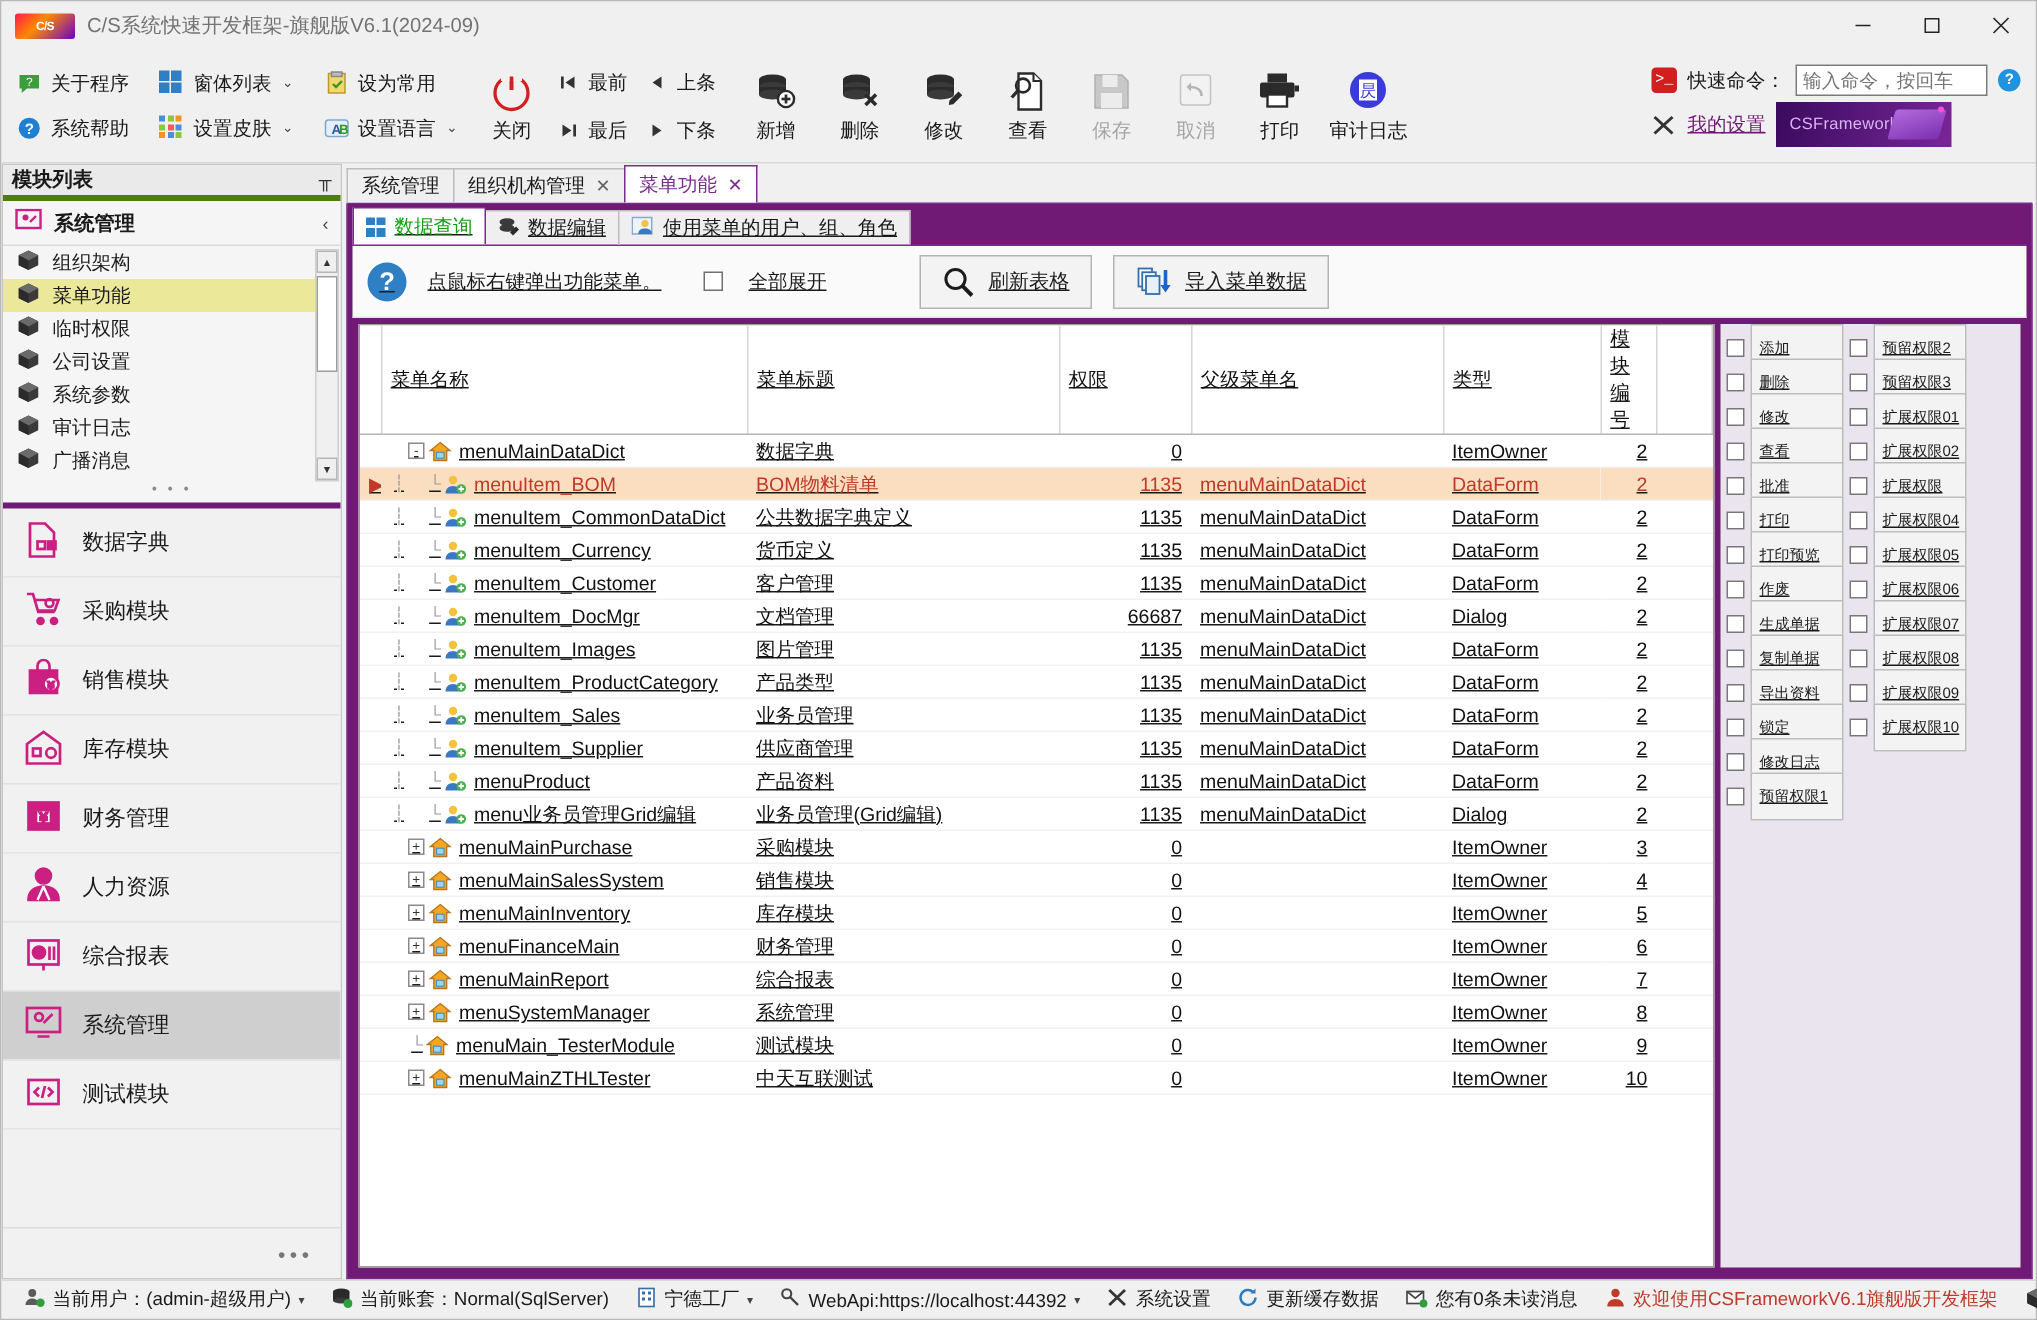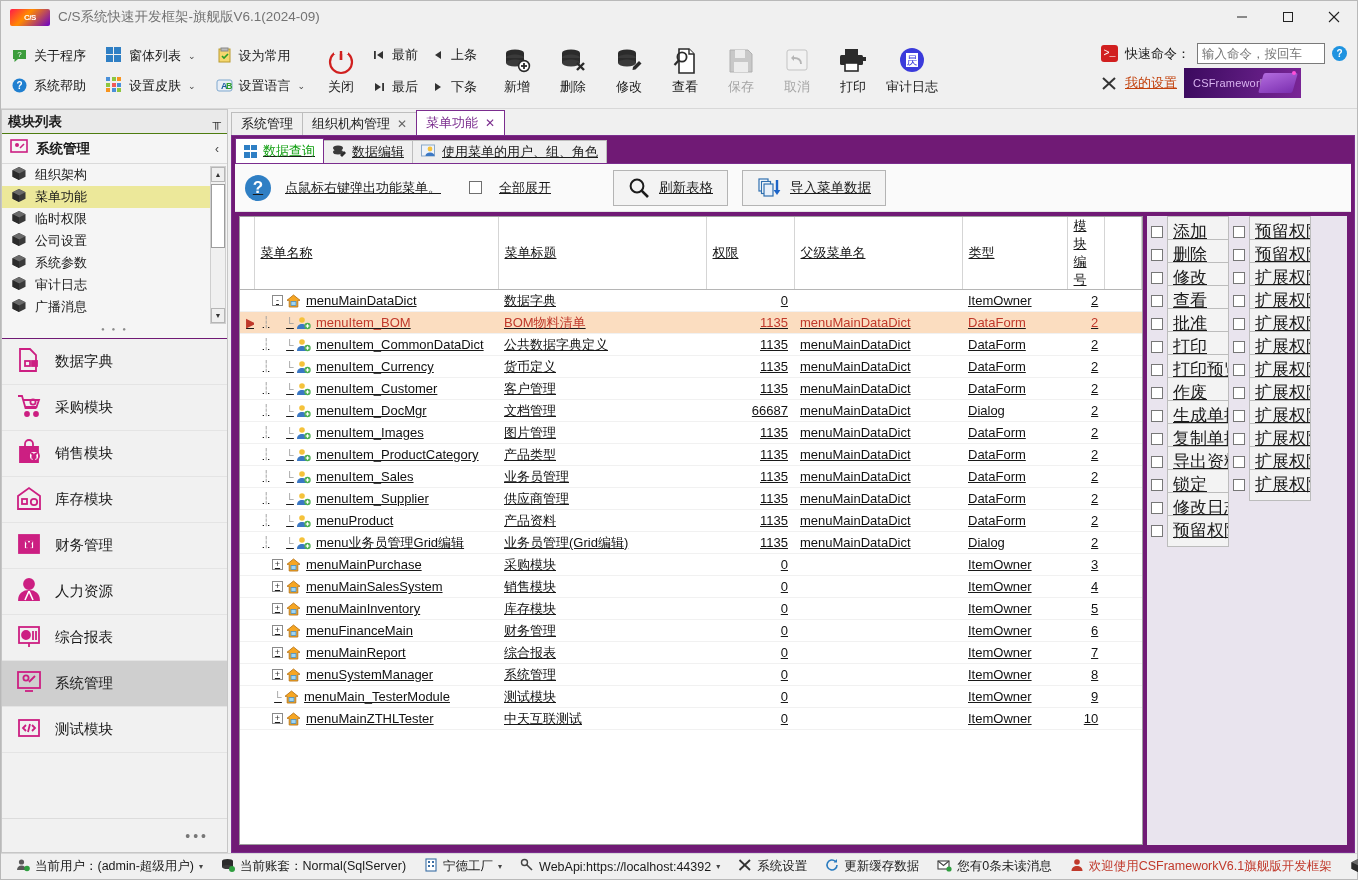--- a/index.html
+++ b/index.html
@@ -45,45 +45,45 @@
 
   .rib-right { margin-left:auto; display:flex; flex-direction:column; justify-content:center;
                padding-right:10px; gap:4px; }
   .qc-row { display:flex; align-items:center; gap:7px; }
   .qc-ico { width:17px;height:17px;background:#d11f1f;border-radius:3px;color:#fff;font-size:10px;
             line-height:17px;text-align:center;font-family:"Liberation Mono",monospace;}
   .qc-input { width:128px; height:21px; border:1px solid #7a7a7a; background:#fff; font-size:12.5px;
               padding:0 4px; color:#8e8e8e; outline:none; }
   .qc-help { width:15px;height:15px;border-radius:50%;background:#1f93e0;color:#fff;font-size:10px;
              line-height:15px;text-align:center;font-weight:bold;}
-  .mysettings { color:#c2410c; text-decoration:underline; font-size:13px; }
+  .mysettings { color:#701a75; text-decoration:underline; font-size:13px; }
   .brandbox { width:117px;height:30px;background:linear-gradient(100deg,#3b0a5e 0%,#5c1a7e 55%,#7a2596 100%);
               position:relative; overflow:hidden; display:flex; align-items:center; }
   .brandbox span { color:#d9b3f0; font-size:11px; padding-left:9px; letter-spacing:.2px;}
   .brandbox .lap { position:absolute; right:6px; top:5px; width:34px; height:20px;
                    background:linear-gradient(160deg,#b26bdd,#7b2fb0); transform:skewX(-16deg);
                    border-radius:2px; }
   .brandbox .dot { position:absolute; right:5px; top:3px; width:4px;height:4px;background:#ff4fd8;border-radius:50%;}
 
   
   .bodyrow { flex:1 1 auto; display:flex; min-height:0; background:#f0f0f0; }
 
   
   .leftpanel { width:227px; flex:0 0 227px; display:flex; flex-direction:column;
                border:1px solid #c6c6c6; background:#f5f5f5; margin:0; }
   .lp-header { height:24px; display:flex; align-items:center; padding:0 6px;
-               background:#eaeaea; border-bottom:1px solid #4d7c0f; }
+               background:#eaeaea; border-bottom:4px solid #4d7c0f; }
   .lp-header .t { font-weight:bold; font-size:13.5px; }
   .lp-header .pin { margin-left:auto; font-size:12px; color:#333; }
   .lp-group { height:30px; display:flex; align-items:center; gap:8px; padding:0 8px;
               background:#f5f5f5; border-bottom:1px solid #dadada; }
   .lp-group .gt { font-weight:bold; font-size:13.5px; }
   .lp-group .lt { margin-left:auto; font-size:12px; color:#444; }
 
-  .lp-listwrap { position:relative; height:175px; background:#f5f5f5; border-bottom:1px solid #701a75;font-family:Liberation Serif, serif;}
+  .lp-listwrap { position:relative; height:175px; background:#f5f5f5; border-bottom:4px solid #701a75;font-family:Liberation Serif, serif;}
   .lp-list { position:absolute; inset:0 17px 12px 0; overflow:hidden; }
   .lp-li { height:22px; display:flex; align-items:center; gap:8px; padding-left:9px; font-size:13px; }
   .lp-li.sel { background:#ece89a; }
   .scroll { position:absolute; right:1px; top:2px; bottom:14px; width:16px; background:#f0f0f0;
             border:1px solid #cfcfcf; }
   .sc-btn { height:15px; background:#efefef; border:1px solid #b6b6b6; display:flex;
             align-items:center; justify-content:center; font-size:7px; color:#333;}
   .sc-btn.top { position:absolute; top:0; left:0; right:0; }
   .sc-btn.bot { position:absolute; bottom:0; left:0; right:0; }
   .sc-thumb { position:absolute; left:0; right:0; top:17px; height:64px; background:#fff; border:1px solid #9d9d9d; }
@@ -153,21 +153,21 @@
   .tline { width:12px; flex:0 0 12px; display:flex; align-items:center; justify-content:center;
            color:#9a9a9a; font-size:11px; }
   .expander { width:11px; height:11px; border:1px solid #8a8a8a; background:#fff; font-size:9px;
               line-height:9px; text-align:center; color:#333; flex:0 0 11px; margin-right:3px; }
   .ico-home { width:15px;height:14px; flex:0 0 15px; margin-right:5px; position:relative; }
   .ico-user { width:15px;height:14px; flex:0 0 15px; margin-right:5px; position:relative; }
   .nm { font-size:13px; }
 
   .permrow { display:flex; align-items:center; height:23px; gap:4px; }
   .permrow .cb2 { width:12px;height:12px;border:1px solid #777;background:#fff;flex:0 0 12px; }
-  .permbox { height:32px; border:1px solid #bcbcbc; background:#f3f3f3; font-size:17px;
+  .permbox { height:32px; border:1px solid #bcbcbc; background:#f3f3f3; font-size:10px;
              display:flex; align-items:center; padding:0 5px; overflow:hidden; white-space:nowrap; }
   .permbox.c1 { width:62px; flex:0 0 62px;}
   .permbox.c2 { width:62px; flex:0 0 62px;}
 
   
   .statusbar { flex:0 0 26px; height:26px; display:flex; align-items:center; gap:0;
                background:#f0f0f0; border-top:1px solid #d8d8d8; font-size:12.5px; padding-left:6px;}
   .sb-item { display:flex; align-items:center; gap:5px; padding:0 9px; white-space:nowrap; height:26px;}
   .sb-sep { width:1px; height:16px; background:#c8c8c8; }
   .sb-welcome { color:#c0392b; }

